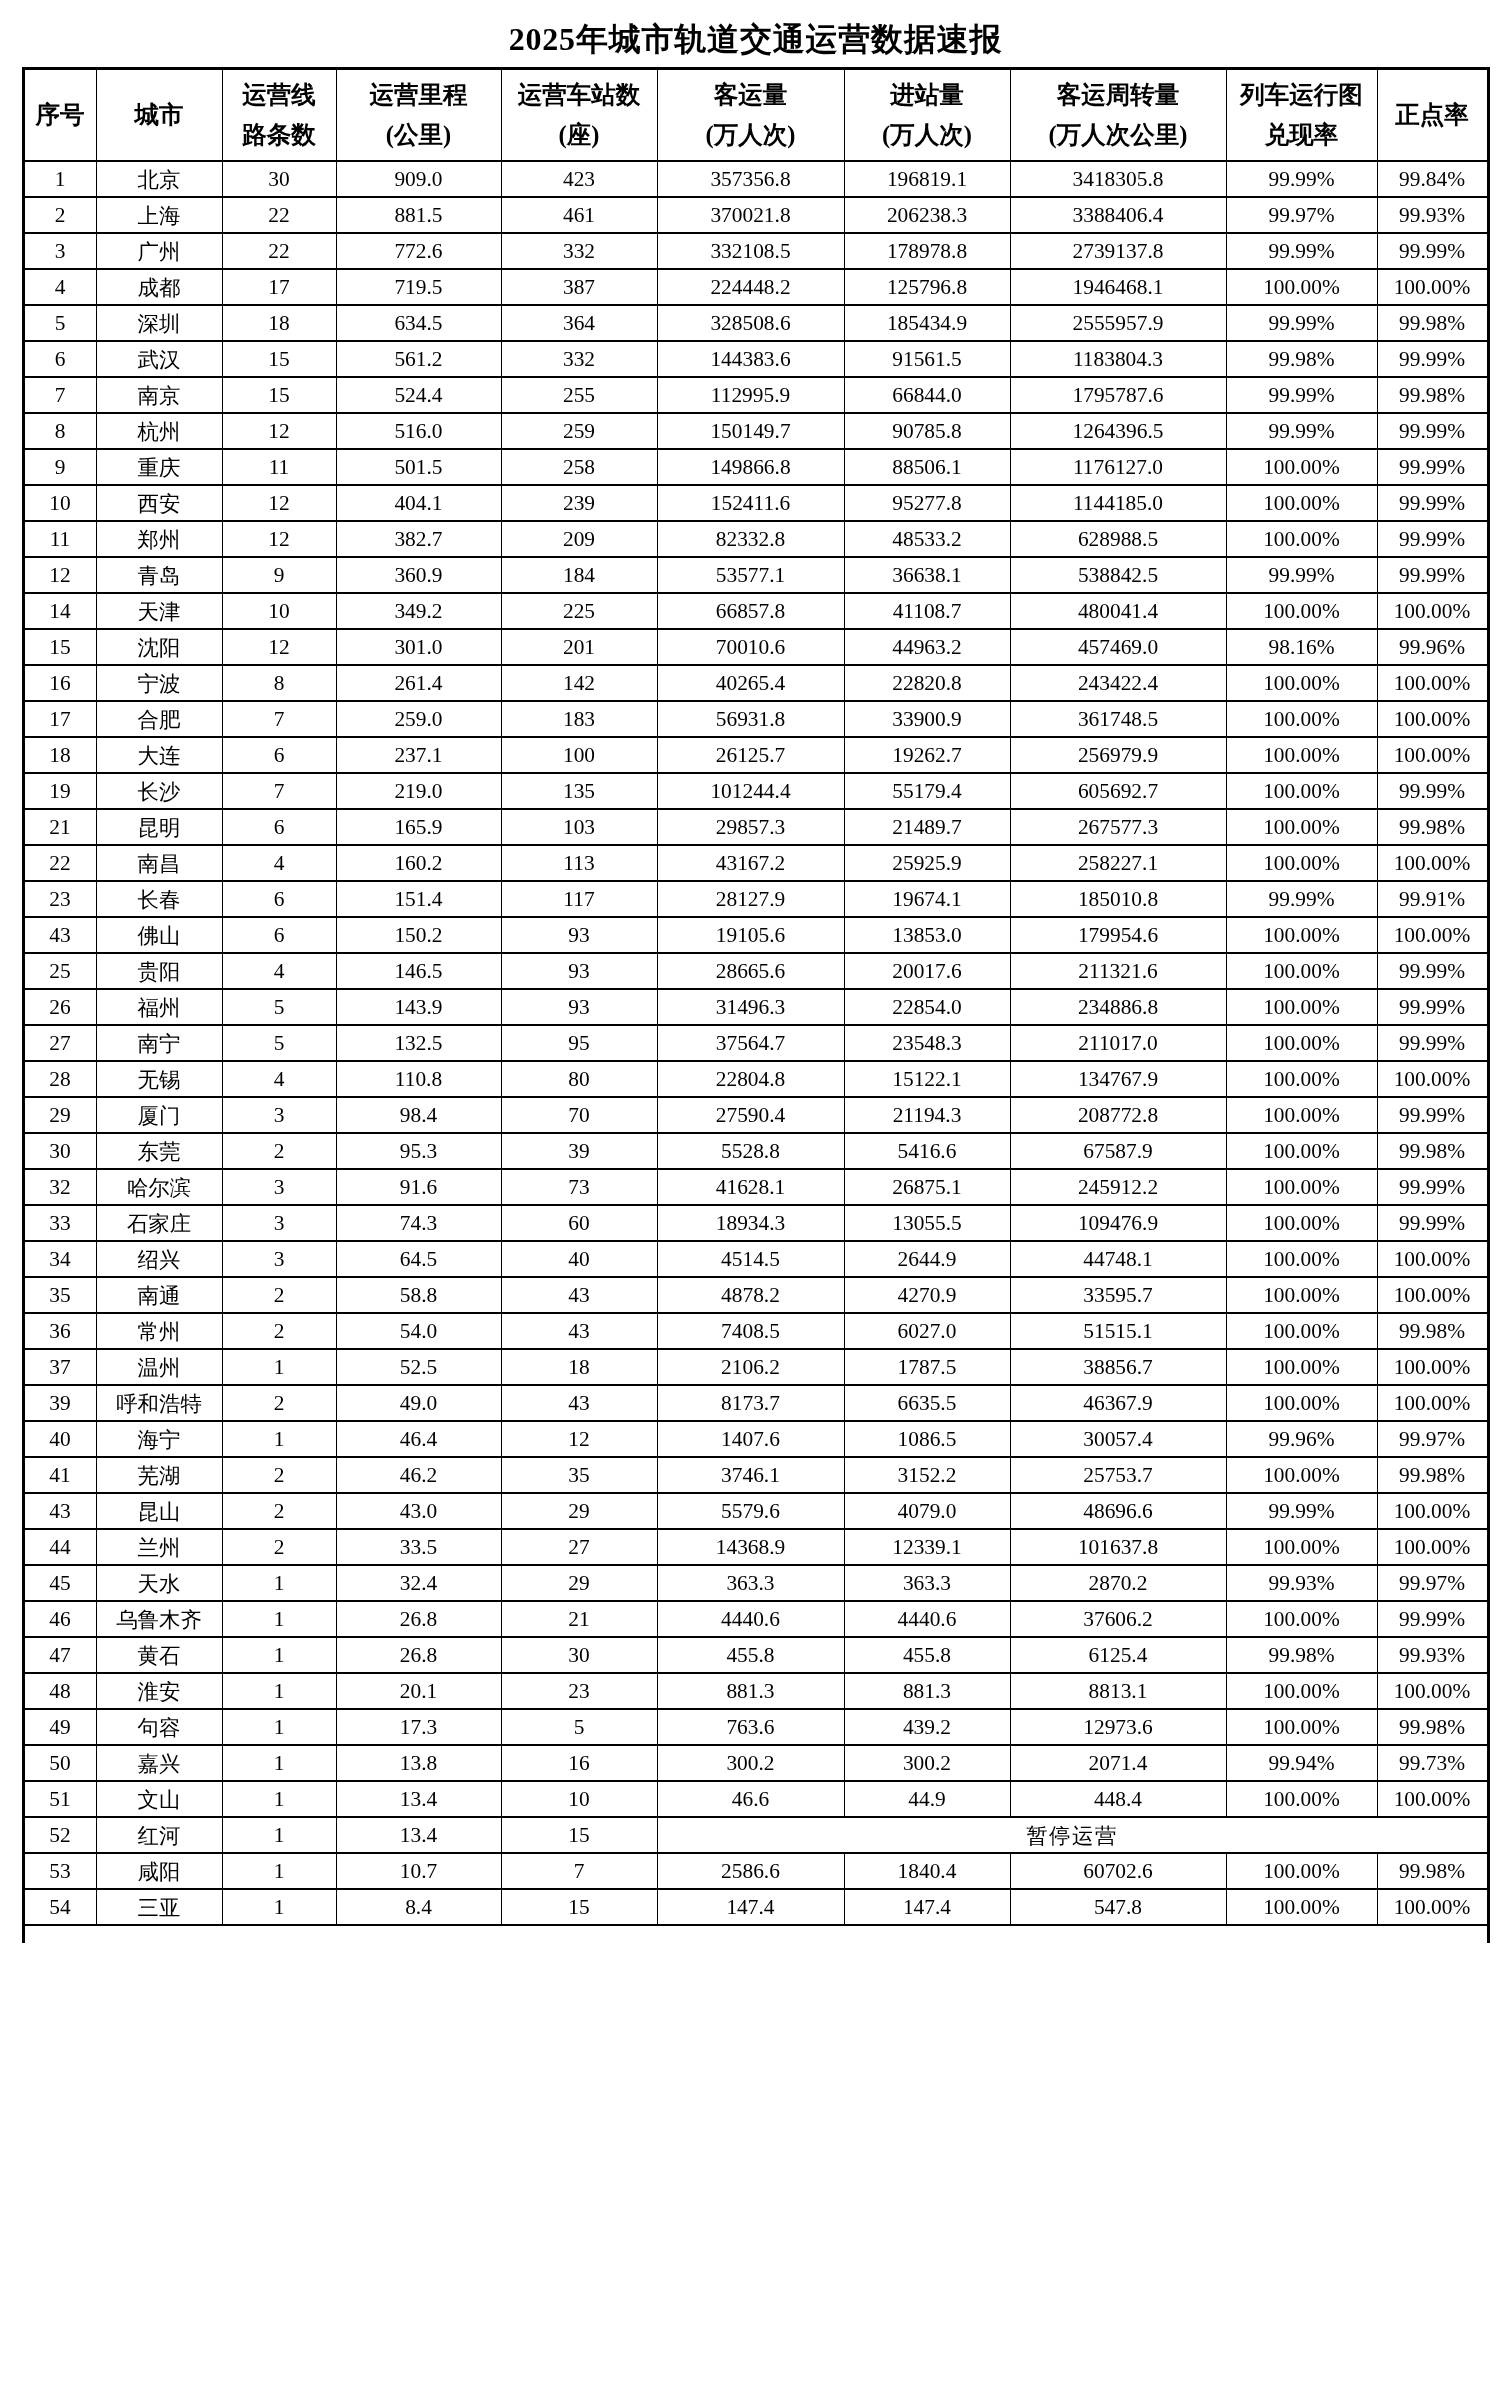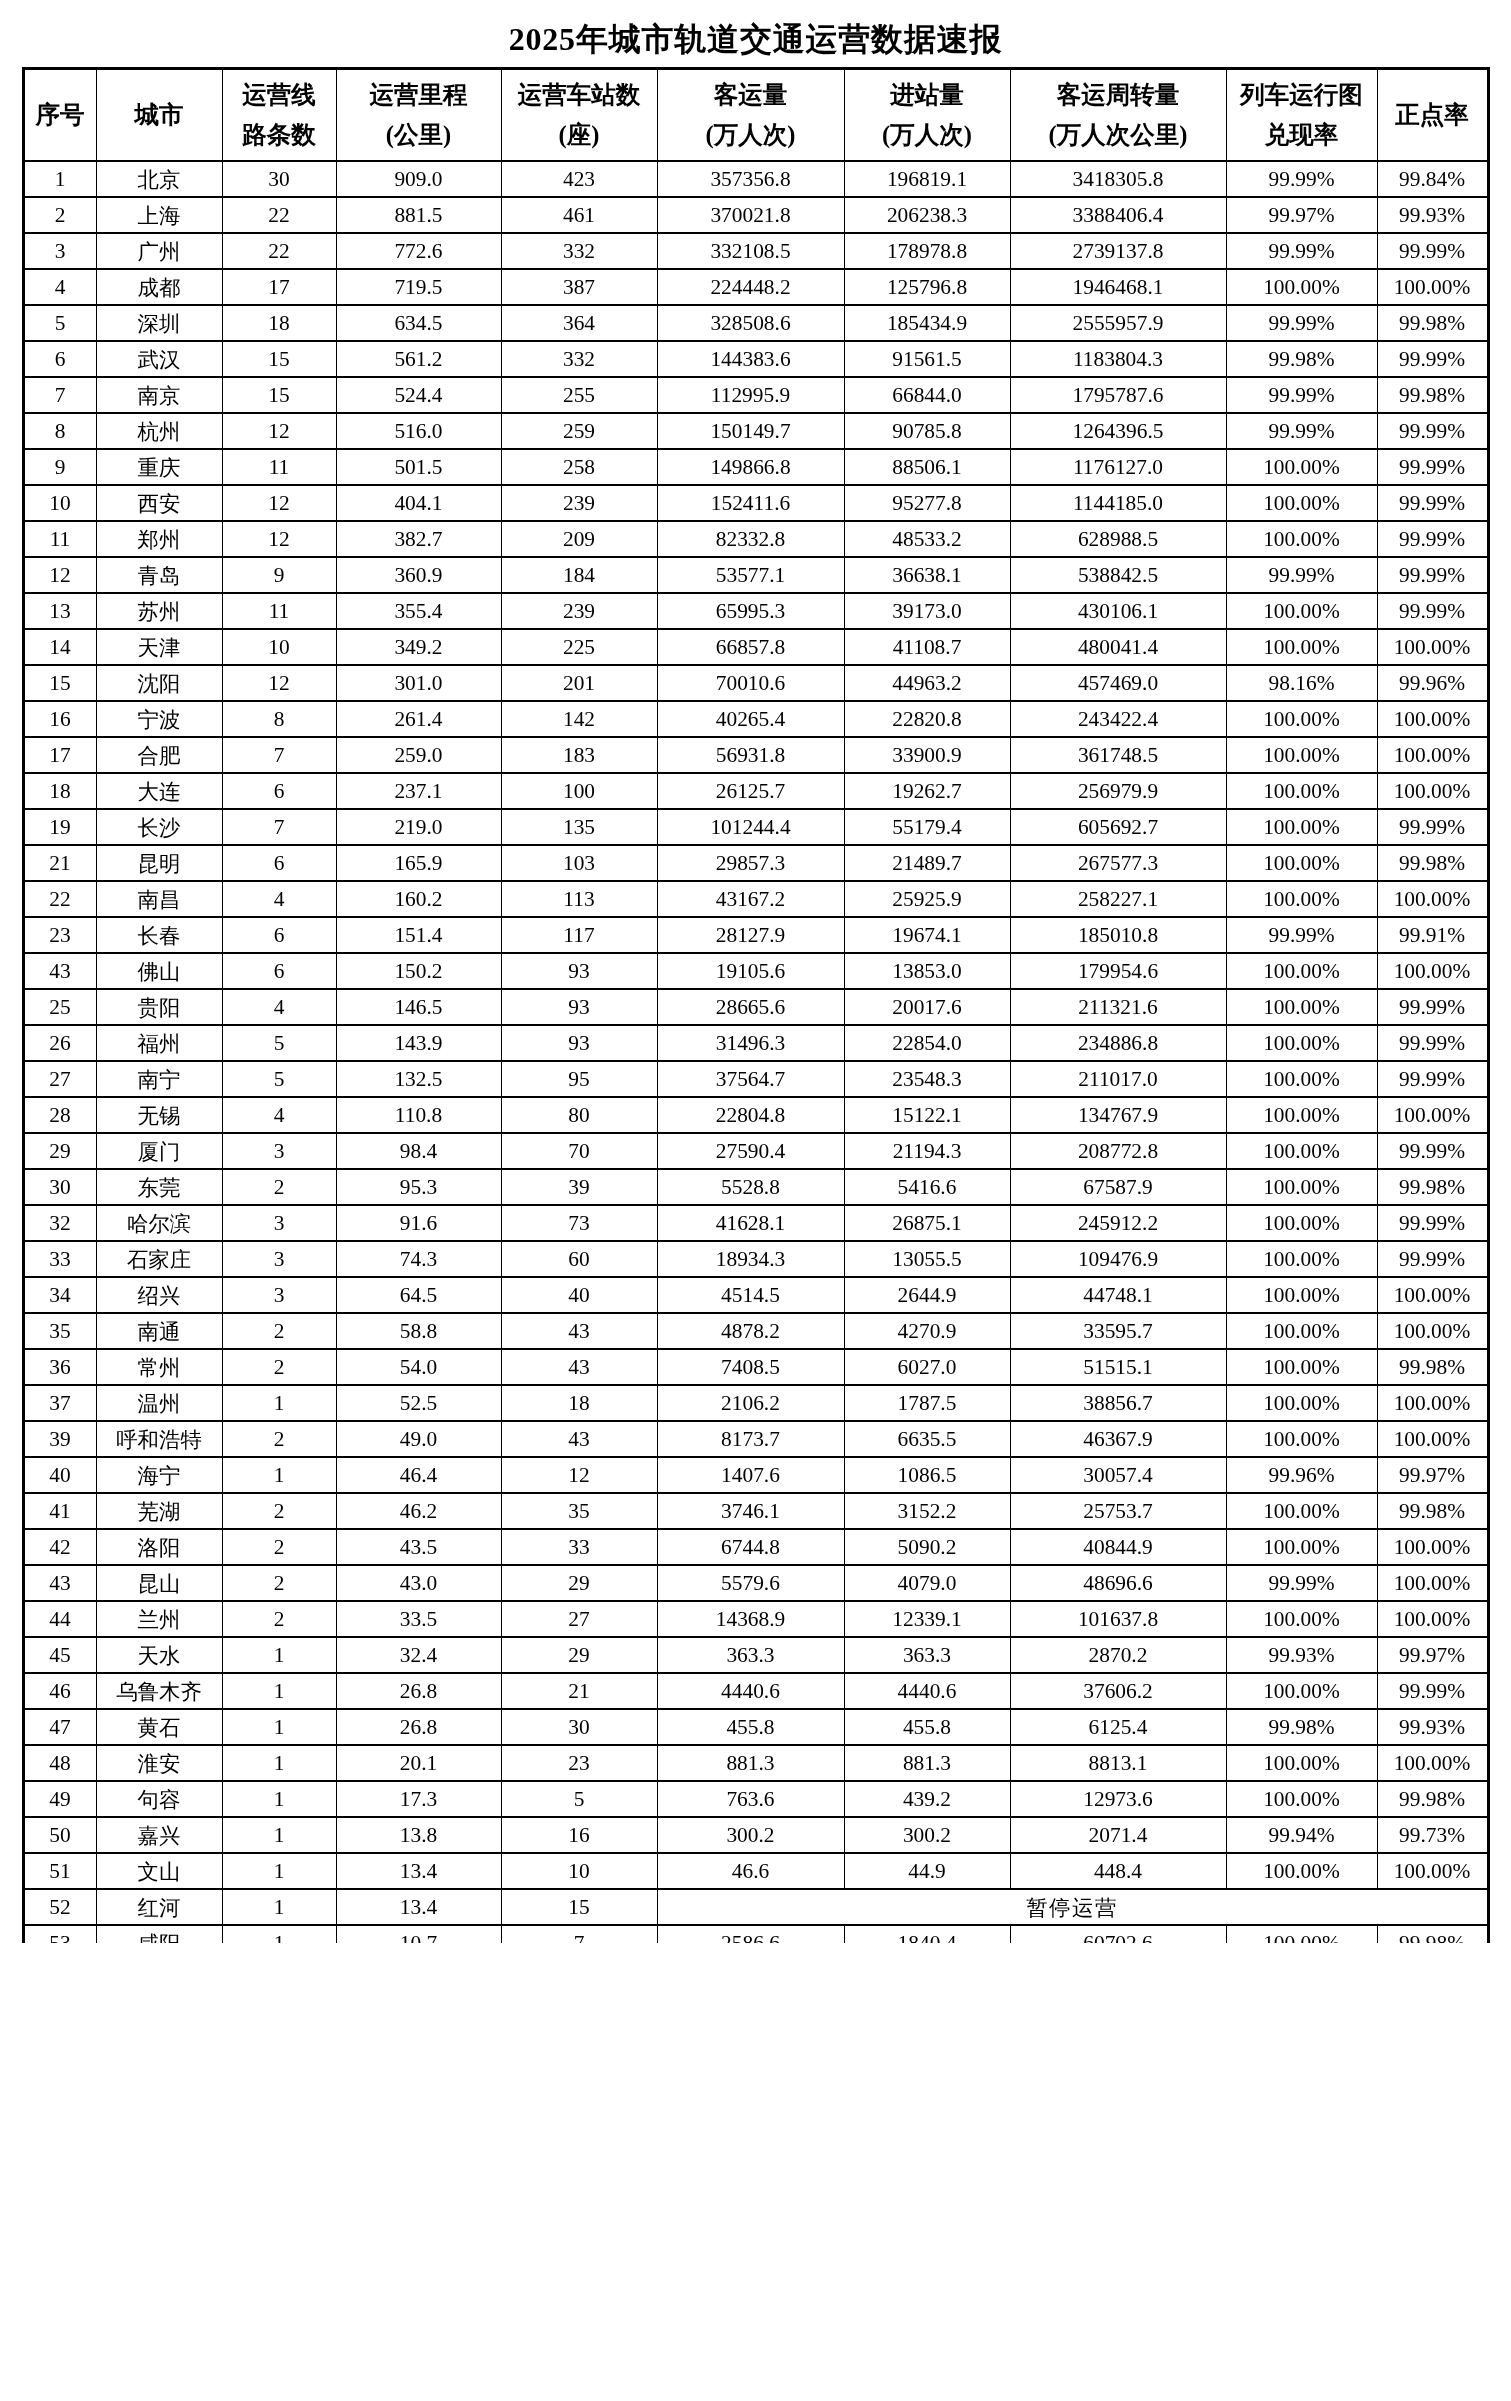--- a/index.html
+++ b/index.html
@@ -281,32 +281,20 @@
           <td>9</td>
           <td>360.9</td>
           <td>184</td>
           <td>53577.1</td>
           <td>36638.1</td>
           <td>538842.5</td>
           <td>99.99%</td>
           <td>99.99%</td>
         </tr>
         <tr>
-          <td>13</td>
-          <td>苏州</td>
-          <td>11</td>
-          <td>355.4</td>
-          <td>239</td>
-          <td>65995.3</td>
-          <td>39173.0</td>
-          <td>430106.1</td>
-          <td>100.00%</td>
-          <td>99.99%</td>
-        </tr>
-        <tr>
           <td>14</td>
           <td>天津</td>
           <td>10</td>
           <td>349.2</td>
           <td>225</td>
           <td>66857.8</td>
           <td>41108.7</td>
           <td>480041.4</td>
           <td>100.00%</td>
           <td>100.00%</td>
@@ -591,32 +579,20 @@
           <td>41</td>
           <td>芜湖</td>
           <td>2</td>
           <td>46.2</td>
           <td>35</td>
           <td>3746.1</td>
           <td>3152.2</td>
           <td>25753.7</td>
           <td>100.00%</td>
           <td>99.98%</td>
-        </tr>
-        <tr>
-          <td>42</td>
-          <td>洛阳</td>
-          <td>2</td>
-          <td>43.5</td>
-          <td>33</td>
-          <td>6744.8</td>
-          <td>5090.2</td>
-          <td>40844.9</td>
-          <td>100.00%</td>
-          <td>100.00%</td>
         </tr>
         <tr>
           <td>43</td>
           <td>昆山</td>
           <td>2</td>
           <td>43.0</td>
           <td>29</td>
           <td>5579.6</td>
           <td>4079.0</td>
           <td>48696.6</td>

